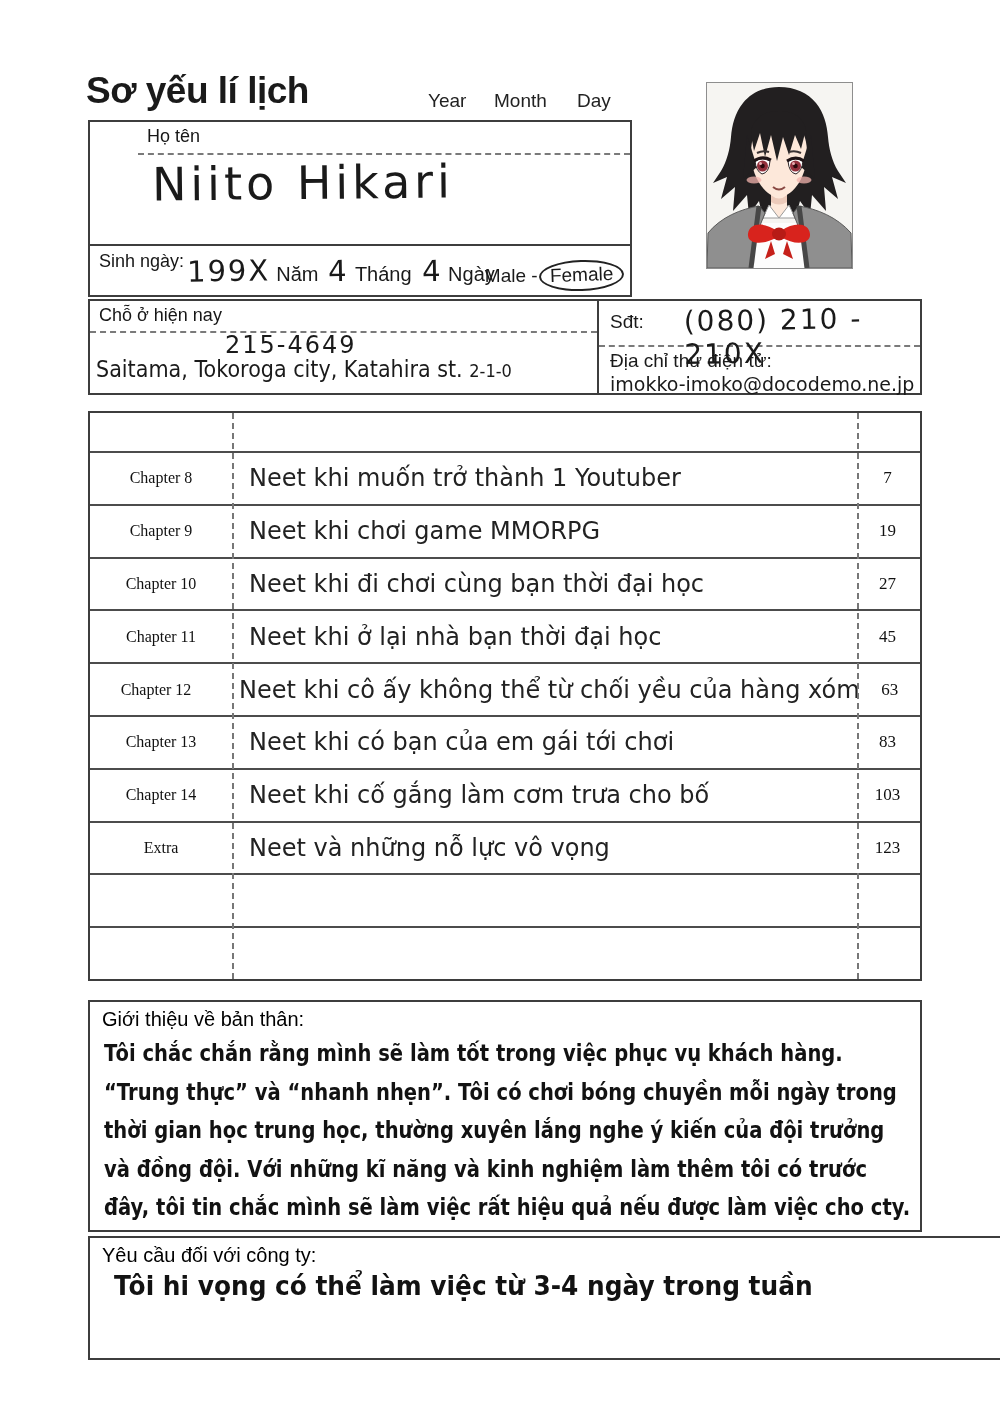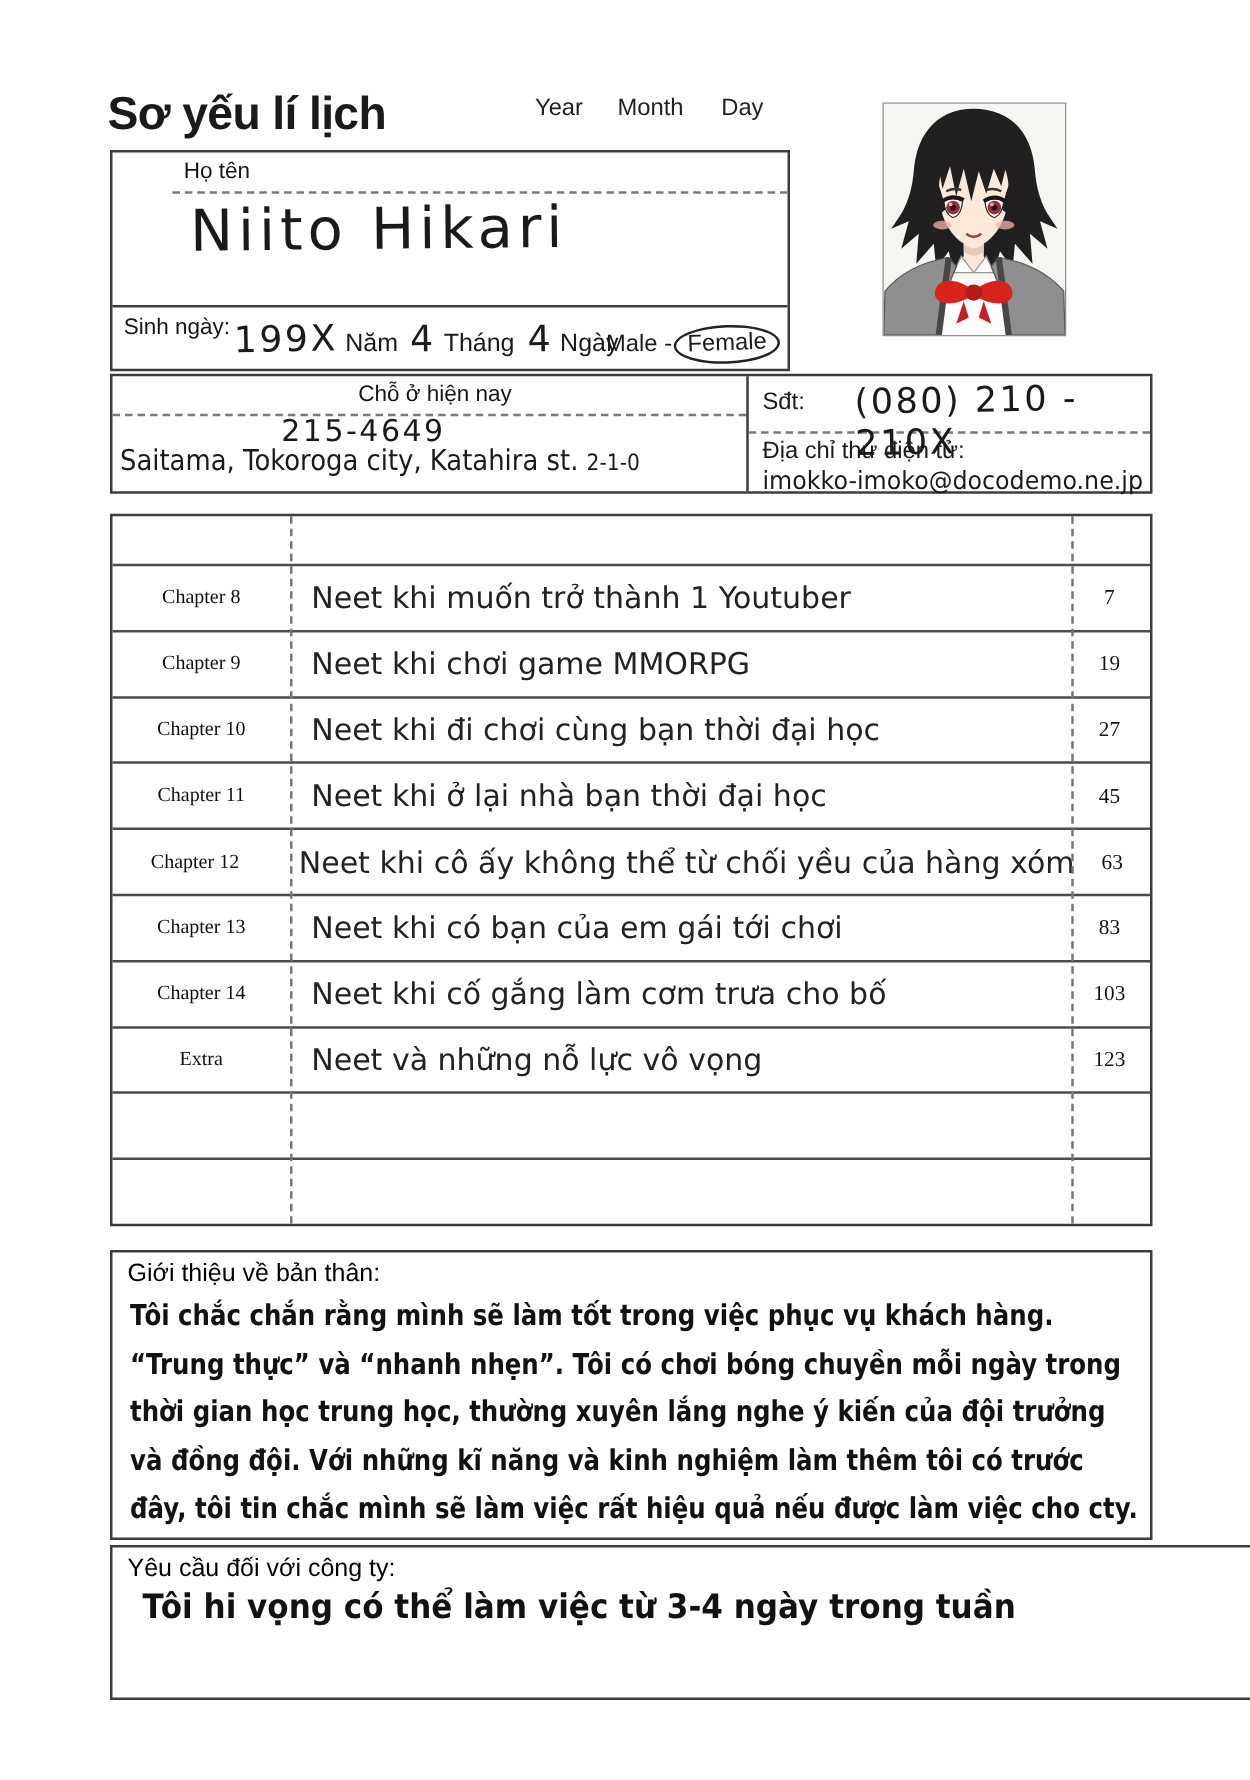--- a/index.html
+++ b/index.html
@@ -2,21 +2,21 @@
 <html><head>
 <meta charset="utf-8">
 <style>
   html,body{margin:0;padding:0;background:#ffffff;}
   .page{position:relative;width:1000px;height:1424px;background:#fff;
         font-family:"Liberation Sans",sans-serif;color:#1a1a1a;overflow:hidden;}
   .abs{position:absolute;}
   .box{position:absolute;border:2px solid #3d3d3d;background:#fff;box-sizing:border-box;}
 
   .doc-title{left:86px;top:70px;font-size:37px;font-weight:600;letter-spacing:-0.5px;}
-  .date-label{top:76px;font-size:19px;color:#222;}
+  .date-label{top:90px;font-size:19px;color:#222;}
 
   
   .name-box{left:88px;top:120px;width:544px;height:177px;padding-left:48px;}
   .field-label{font-size:18px;color:#161616;}
   .hoten-row{height:27px;padding:4px 0 0 9px;border-bottom:2px dashed #7a7a7a;}
   .name-value{position:absolute;left:62px;top:34px;font-family:"DejaVu Sans",sans-serif;
               font-size:46px;letter-spacing:4px;transform:rotate(-0.6deg);}
   .birth-row{position:absolute;left:0;right:0;top:122px;bottom:0;border-top:2px solid #3d3d3d;}
   .birth-label{position:absolute;left:9px;top:5px;text-align:right;}
   .birth-line{position:absolute;left:97px;top:8px;display:flex;align-items:baseline;white-space:nowrap;text-align:center;}
@@ -26,21 +26,21 @@
   .gender{position:absolute;right:6px;top:14px;display:flex;align-items:center;font-size:19px;}
   .gender-female{display:inline-block;border:2px solid #222;border-radius:50%;
                  padding:2px 9px 3px 9px;margin-left:1px;transform:rotate(-2deg);}
 
   
   .photo{left:706px;top:82px;width:145px;height:185px;border:1px solid #8e8e8e;background:#f6f5f2;}
 
   
   .addr-box{left:88px;top:299px;width:834px;height:96px;}
   .addr-left{position:absolute;left:0;top:0;bottom:0;width:507px;}
-  .addr-label-row{height:26px;padding:4px 0 0 9px;border-bottom:2px dashed #7a7a7a;text-align:center;}
+  .addr-label-row{height:26px;padding:4px 0 0 9px;border-bottom:2px dashed #7a7a7a;}
   .addr-postal{position:absolute;left:135px;top:30px;font-size:24px;letter-spacing:2px;}
   .addr-street{position:absolute;left:6px;top:55px;font-size:23px;white-space:nowrap;
                transform:scaleX(0.9);transform-origin:left;letter-spacing:0px;}
   .addr-street .small{font-size:18px;}
   .contact-right{position:absolute;left:507px;top:0;bottom:0;right:0;border-left:2px solid #3d3d3d;}
   .phone-row{position:absolute;left:0;right:0;top:0;height:44px;border-bottom:2px dashed #7a7a7a;padding-left:21px;}
   .phone-label{position:absolute;left:11px;top:10px;font-size:19px;}
   .phone-value{position:absolute;left:85px;top:2px;font-size:28px;letter-spacing:2px;transform:rotate(-1deg);}
   .email-label{position:absolute;left:11px;top:49px;font-size:19px;}
   .email-value{position:absolute;left:11px;top:71px;font-size:20px;white-space:nowrap;

